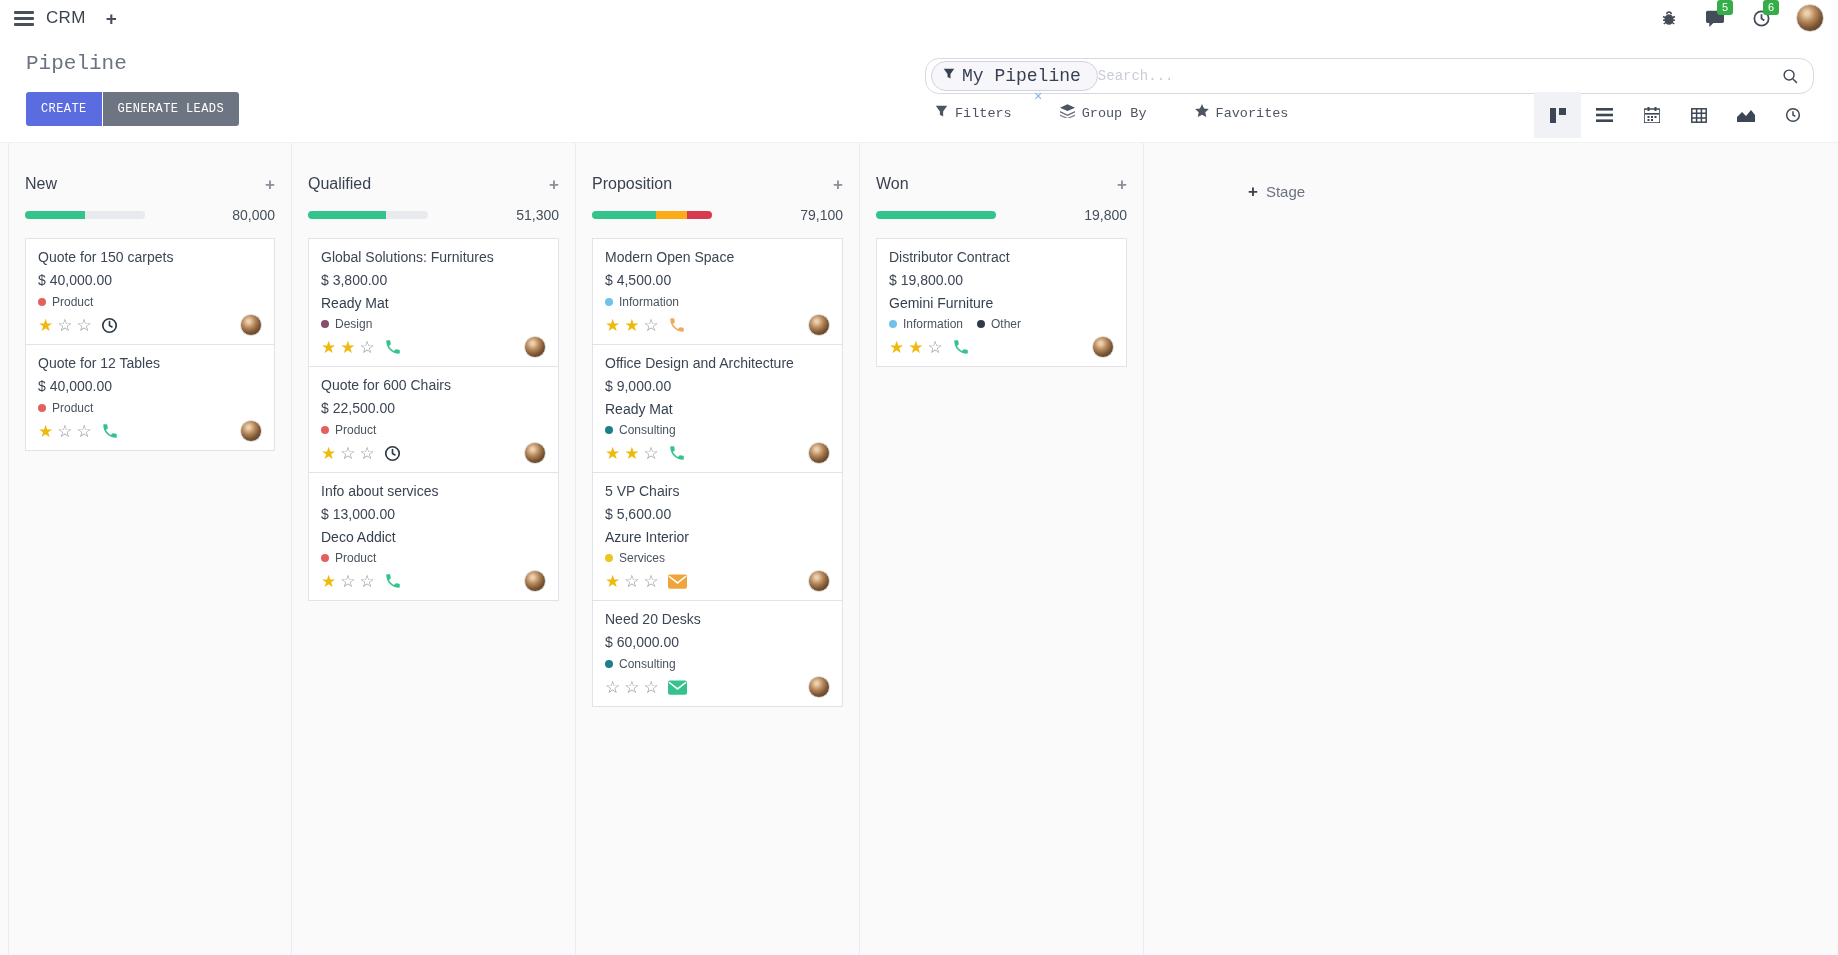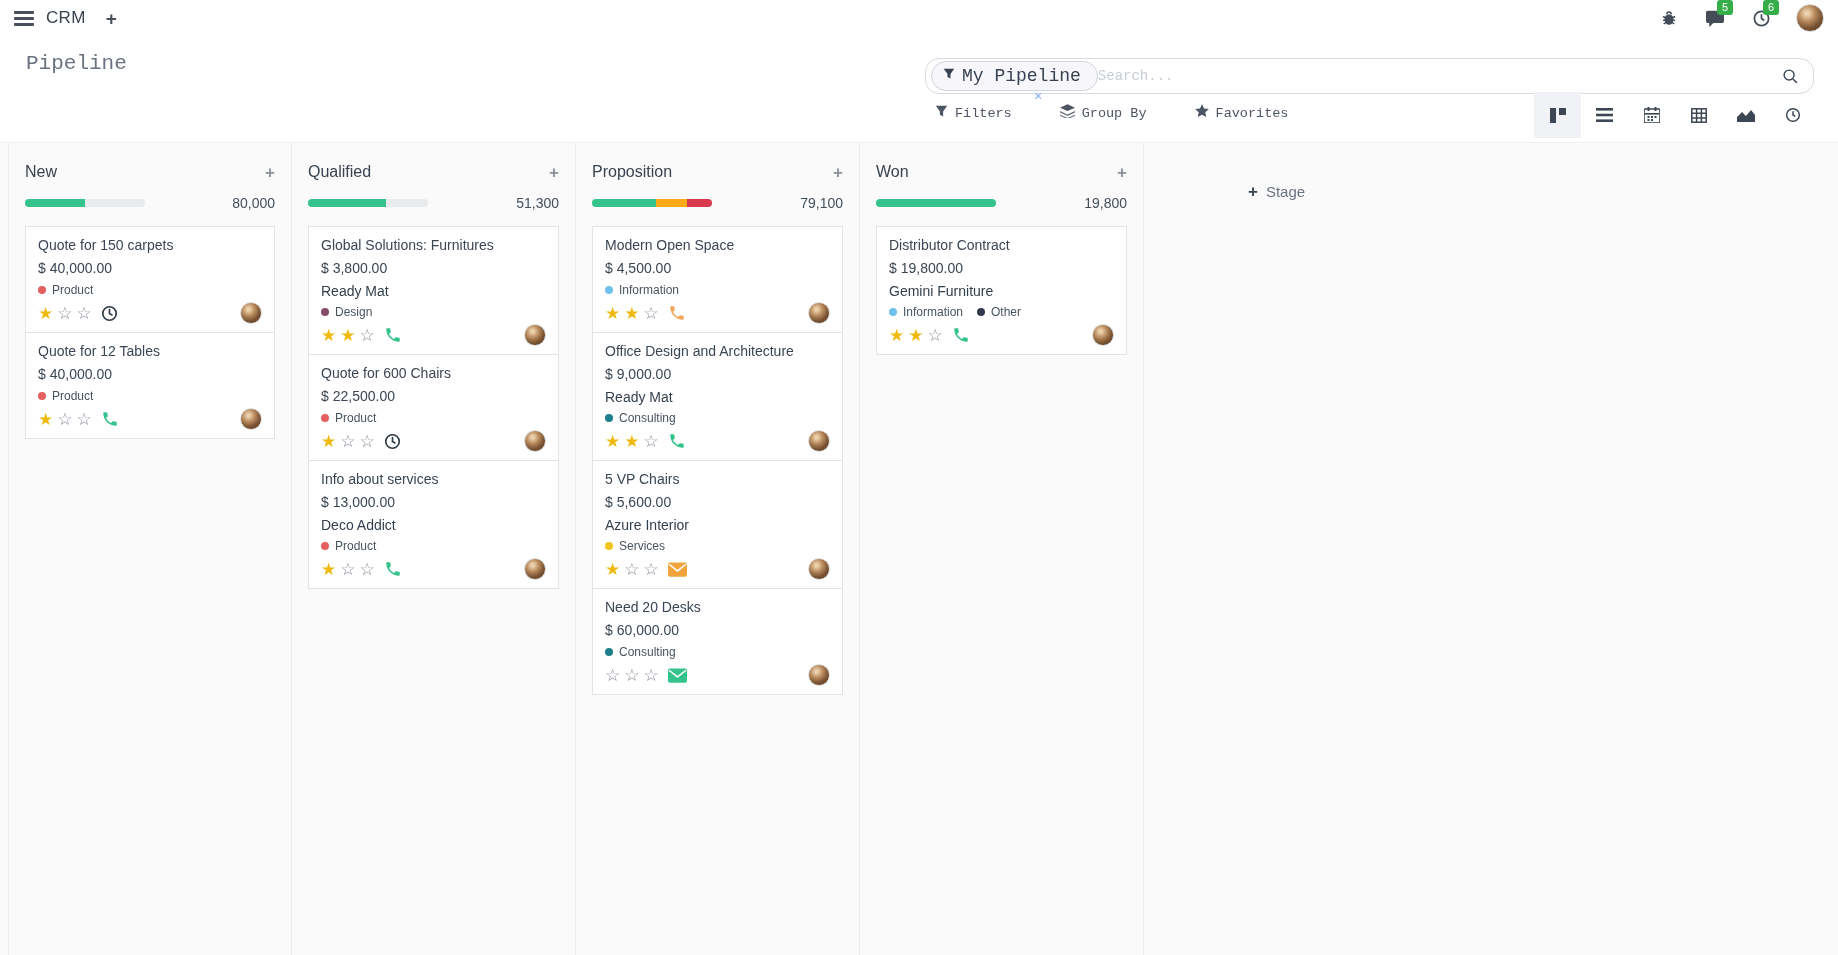--- a/index.html
+++ b/index.html
@@ -41,21 +41,21 @@
   .cp-menu { display:flex; align-items:center; gap:7px; font-size:13.5px; color:#4d5464; cursor:pointer; }
 
   .view-switcher { position:absolute; right:22px; top:56px; display:flex; }
   .vs-btn { width:47px; height:46px; display:flex; align-items:center; justify-content:center; cursor:pointer; }
   .vs-btn.active { background:#f1f2f5; }
 
   
   .kanban { height:813px; background:#fbfafb; border-top:1px solid #f1f0f2; display:flex; padding-left:8px; }
   .kcolumn { width:284px; flex:0 0 284px; padding:0 16px; border-right:1px solid #ececef; }
   .kcolumn:first-child { border-left:1px solid #ececef; }
-  .kcol-header { margin-top:20px; display:flex; align-items:center; justify-content:space-between; }
+  .kcol-header { margin-top:32px; display:flex; align-items:center; justify-content:space-between; }
   .kcol-name { font-size:16px; color:#39434f; cursor:pointer; }
   .kcol-plus { color:#8b909b; font-size:17px; font-weight:bold; cursor:pointer; line-height:1; }
   .kcol-plus::before { content:'+'; }
   .progress-row { margin-top:14px; display:flex; align-items:center; justify-content:space-between;gap:35px; }
   .progress-track { width:120px; height:8px; background:#e8eaee; border-radius:10px; overflow:hidden; display:flex; cursor:pointer; }
   .progress-seg { height:100%; }
   .kcol-total { font-size:14px; color:#43505c; }
   .cards { margin-top:15px; }
   .kcard { background:#fff; border:1px solid #e2e3e7; padding:10px 12px 8px; cursor:pointer; }
   .kcard + .kcard { margin-top:-1px; }
@@ -111,20 +111,24 @@
         <path d="M12 6.5V12l3.5 2.5"></path>
       </svg>
       <span class="nav-badge">6</span>
     </div>
     <div class="nav-avatar"></div>
   </div>
 </div>
 
 <div class="control-panel">
   <div class="page-title">Pipeline</div>
+  <div class="btn-row">
+    <button class="btn btn-create">CREATE</button>
+    <button class="btn btn-generate">GENERATE LEADS</button>
+  </div>
 
   <div class="searchbar">
     <div class="facet">
       <span>
         <svg width="12" height="12" viewBox="0 0 16 16" fill="#374151">
             <path d="M1 1h14L10 8v6l-4-2V8L1 1z"></path>
           </svg>
       </span>
       <span class="facet-label">My Pipeline</span>
     </div>

